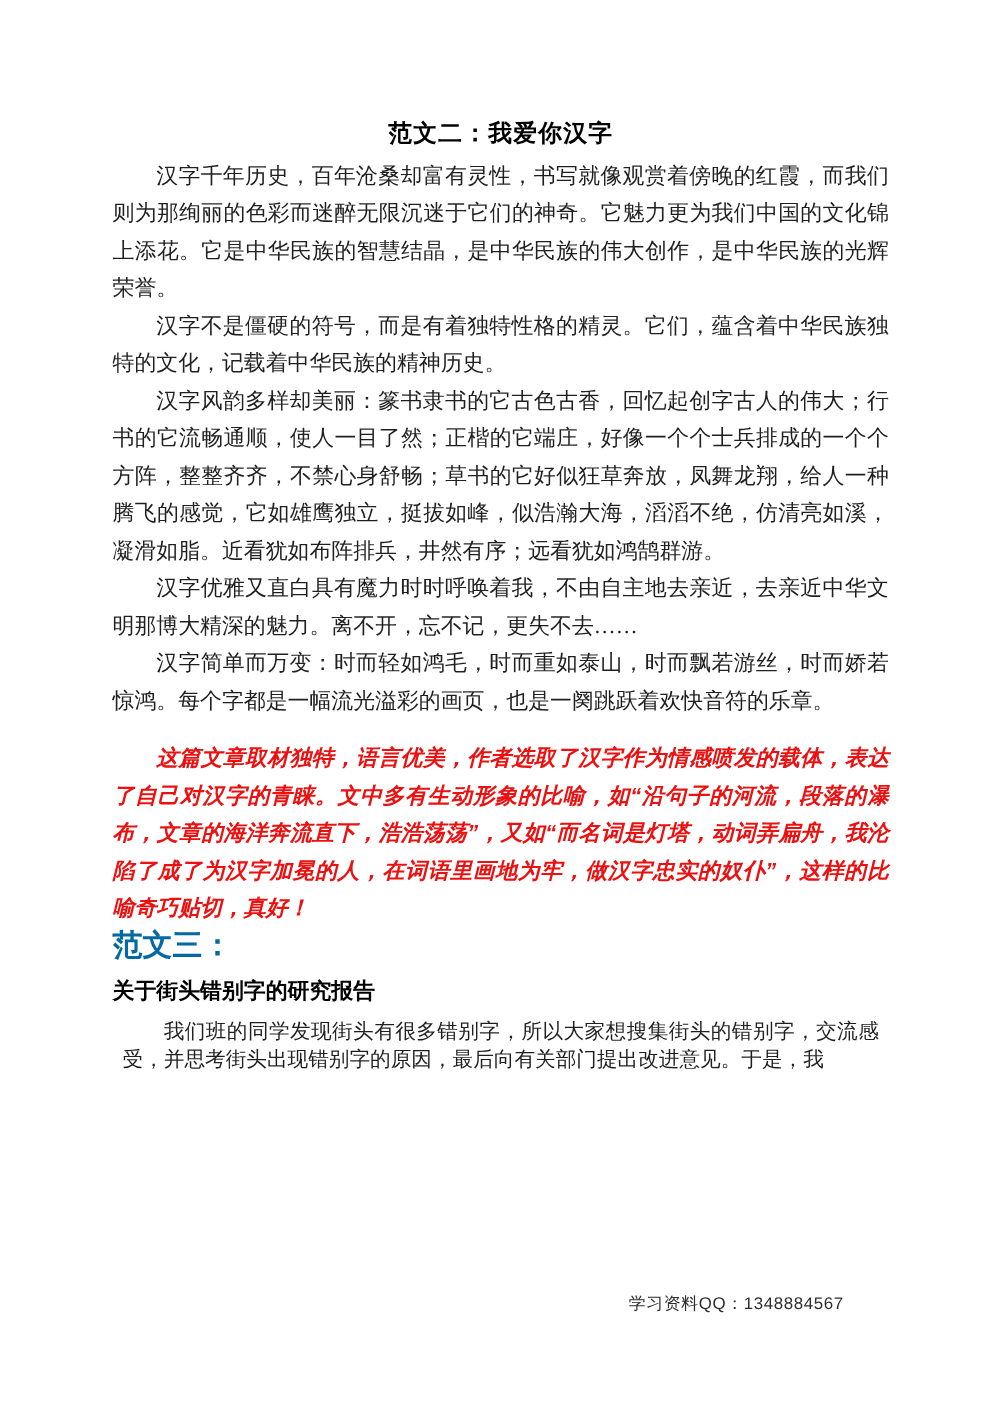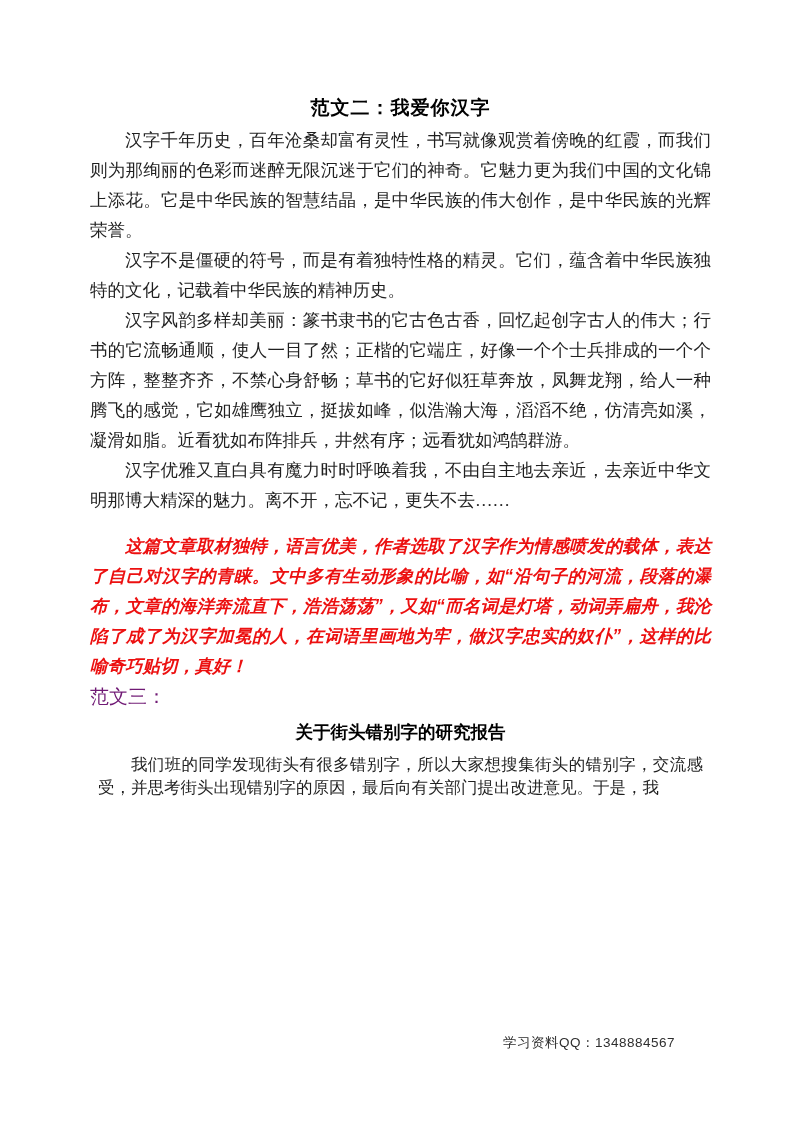--- a/index.html
+++ b/index.html
@@ -47,32 +47,31 @@
     font-size: 17.5px;
     line-height: 30px;
     text-align: justify;
     text-justify: inter-ideograph;
     text-indent: 2em;
     word-break: break-all;
     font-style: italic;
   }
   .essay3-label {
     font-family: "Liberation Sans", "DejaVu Sans", sans-serif;
-    font-weight: normal;
-    font-size: 19px;
+    font-weight: bold;
+    font-size: 24px;
     line-height: 28px;
-    color: #701a75;
+    color: #0369a1;
     margin-top: 2px;
   }
   .essay3-title {
     font-family: "Liberation Sans", "DejaVu Sans", sans-serif;
     font-weight: bold;
     font-size: 17.5px;
     line-height: 26px;
-    text-align: center;
     color: #000000;
     margin: 8px 0 4px 0;
   }
   .section-heading {
     font-size: 16.5px;
     line-height: 23px;
     text-indent: 2em;
     margin: 0;
   }
   p.report-para {
@@ -98,20 +97,21 @@
 <body>
 
 <div class="page">
 
   <h1 class="essay-title">范文二：我爱你汉字</h1>
 
   <p class="essay-para">汉字千年历史，百年沧桑却富有灵性，书写就像观赏着傍晚的红霞，而我们则为那绚丽的色彩而迷醉无限沉迷于它们的神奇。它魅力更为我们中国的文化锦上添花。它是中华民族的智慧结晶，是中华民族的伟大创作，是中华民族的光辉荣誉。</p>
   <p class="essay-para">汉字不是僵硬的符号，而是有着独特性格的精灵。它们，蕴含着中华民族独特的文化，记载着中华民族的精神历史。</p>
   <p class="essay-para">汉字风韵多样却美丽：篆书隶书的它古色古香，回忆起创字古人的伟大；行书的它流畅通顺，使人一目了然；正楷的它端庄，好像一个个士兵排成的一个个方阵，整整齐齐，不禁心身舒畅；草书的它好似狂草奔放，凤舞龙翔，给人一种腾飞的感觉，它如雄鹰独立，挺拔如峰，似浩瀚大海，滔滔不绝，仿清亮如溪，凝滑如脂。近看犹如布阵排兵，井然有序；远看犹如鸿鹄群游。</p>
   <p class="essay-para">汉字优雅又直白具有魔力时时呼唤着我，不由自主地去亲近，去亲近中华文明那博大精深的魅力。离不开，忘不记，更失不去……</p>
+  <p class="essay-para">汉字简单而万变：时而轻如鸿毛，时而重如泰山，时而飘若游丝，时而娇若惊鸿。每个字都是一幅流光溢彩的画页，也是一阕跳跃着欢快音符的乐章。</p>
 
   <div class="teacher-comment" style="color: rgb(236, 16, 16);">这篇文章取材独特，语言优美，作者选取了汉字作为情感喷发的载体，表达了自己对汉字的青睐。文中多有生动形象的比喻，如“沿句子的河流，段落的瀑布，文章的海洋奔流直下，浩浩荡荡”，又如“而名词是灯塔，动词弄扁舟，我沦陷了成了为汉字加冕的人，在词语里画地为牢，做汉字忠实的奴仆”，这样的比喻奇巧贴切，真好！</div>
 
   <div class="essay3-label">范文三：</div>
 
   <h2 class="essay3-title">关于街头错别字的研究报告</h2>
 
 
   <p class="report-para">我们班的同学发现街头有很多错别字，所以大家想搜集街头的错别字，交流感受，并思考街头出现错别字的原因，最后向有关部门提出改进意见。于是，我</p>
 

